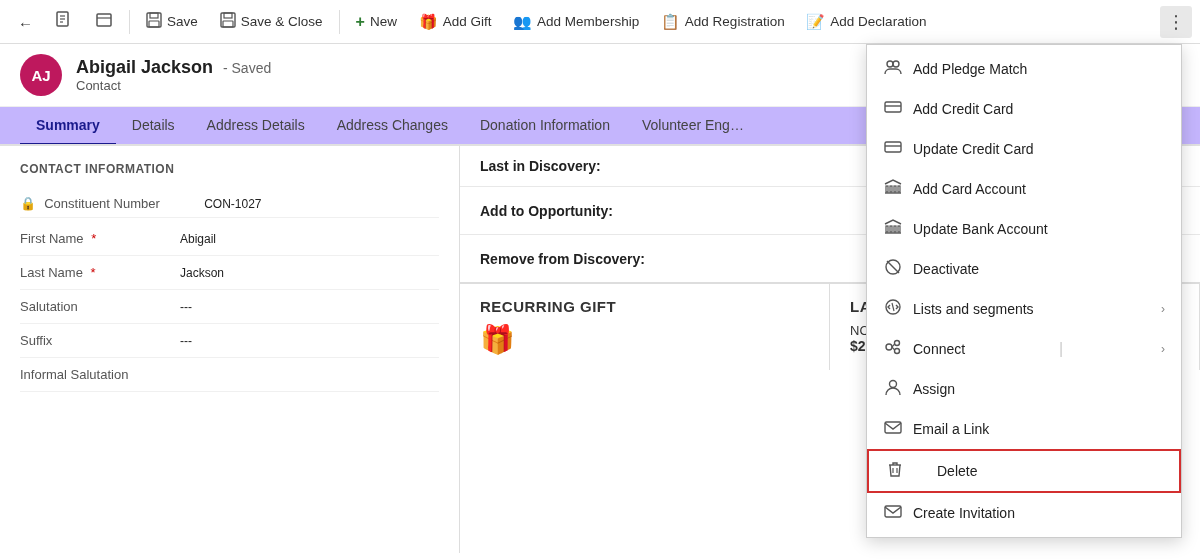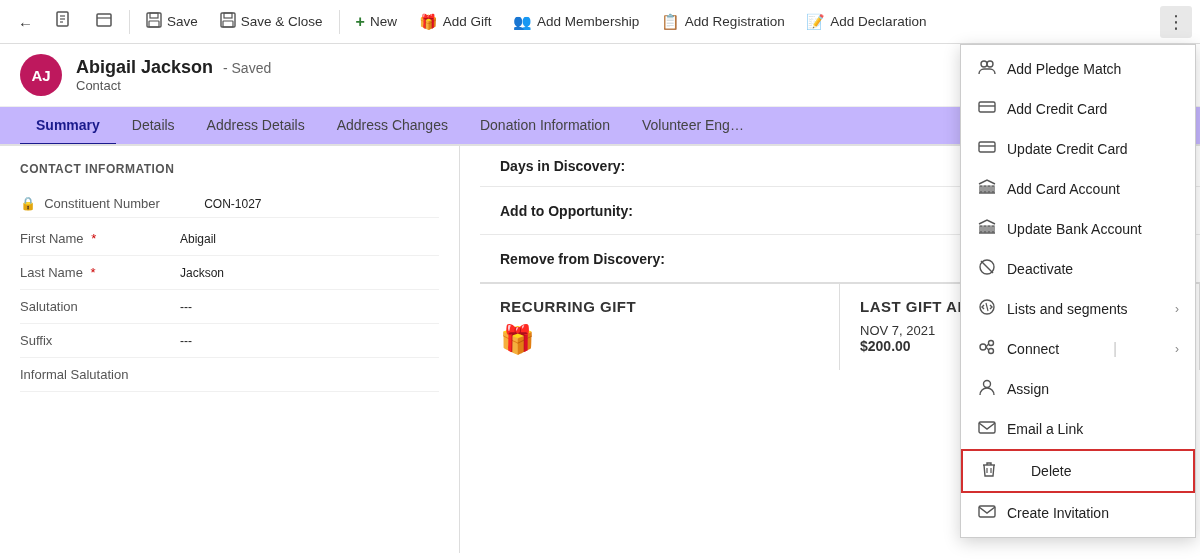--- a/index.html
+++ b/index.html
@@ -91,21 +91,20 @@
       color: #1a1a8c;
       font-weight: 600;
       border-bottom: 3px solid #1a1a8c;
     }
 
     
     .main-content {
       display: flex;
       height: calc(559px - 44px - 64px - 44px);
       overflow: hidden;
-      gap: 20px;
     }
 
     
     .left-panel {
       width: 460px;
       border-right: 1px solid #ddd;
       padding: 16px 20px;
       flex-shrink: 0;
     }
     .section-title {
@@ -182,22 +181,22 @@
       text-transform: uppercase;
       letter-spacing: 0.5px;
       margin-bottom: 8px;
     }
     .gift-card-date { font-size: 13px; color: #333; }
     .gift-card-amount { font-size: 14px; font-weight: 600; color: #333; }
     .gift-icon { font-size: 28px; color: #aaa; margin-top: 6px; }
     .dropdown-menu {
       position: absolute;
       top: 44px;
-      right: 4px;
-      width: 236px;
+      right: 18px;
+      width: 316px;
       background: #fff;
       border: 1px solid #ccc;
       box-shadow: 0 4px 16px rgba(0,0,0,0.18);
       z-index: 200;
       padding: 4px 0;
     }
     .menu-item {
       display: flex;
       align-items: center;
       padding: 9px 16px;
@@ -366,21 +365,21 @@
       </div>
       <div class="field-row">
         <span class="field-label">Informal Salutation</span>
         <span class="field-value"></span>
       </div>
     </div>
 
     <div class="right-panel">
       <div class="discovery-section">
         <div class="discovery-row">
-          <span class="discovery-label">Days in Discovery:</span>
+          <span class="discovery-label">Last in Discovery:</span>
         </div>
         <div class="discovery-row" style="cursor:pointer;">
           <span class="discovery-label">Add to Opportunity:</span>
           <span class="discovery-action">+</span>
         </div>
         <div class="discovery-row" style="cursor:pointer;">
           <span class="discovery-label">Remove from Discovery:</span>
           <span class="discovery-action minus">—</span>
         </div>
       </div>

